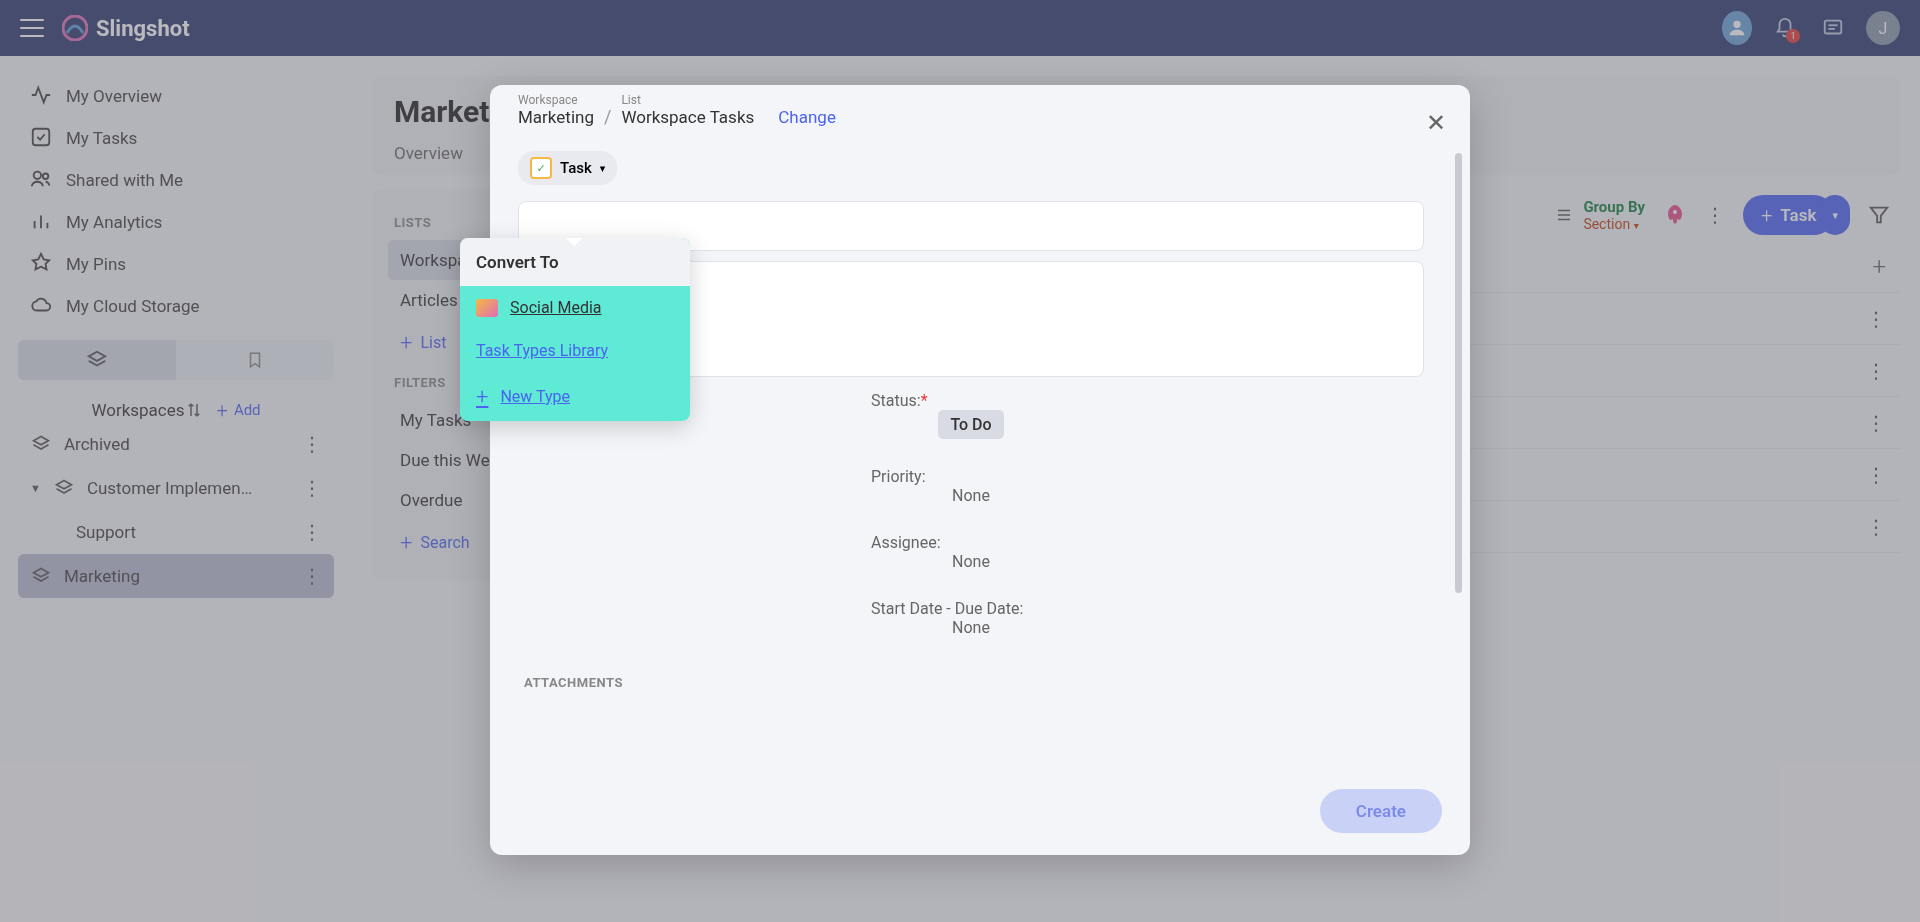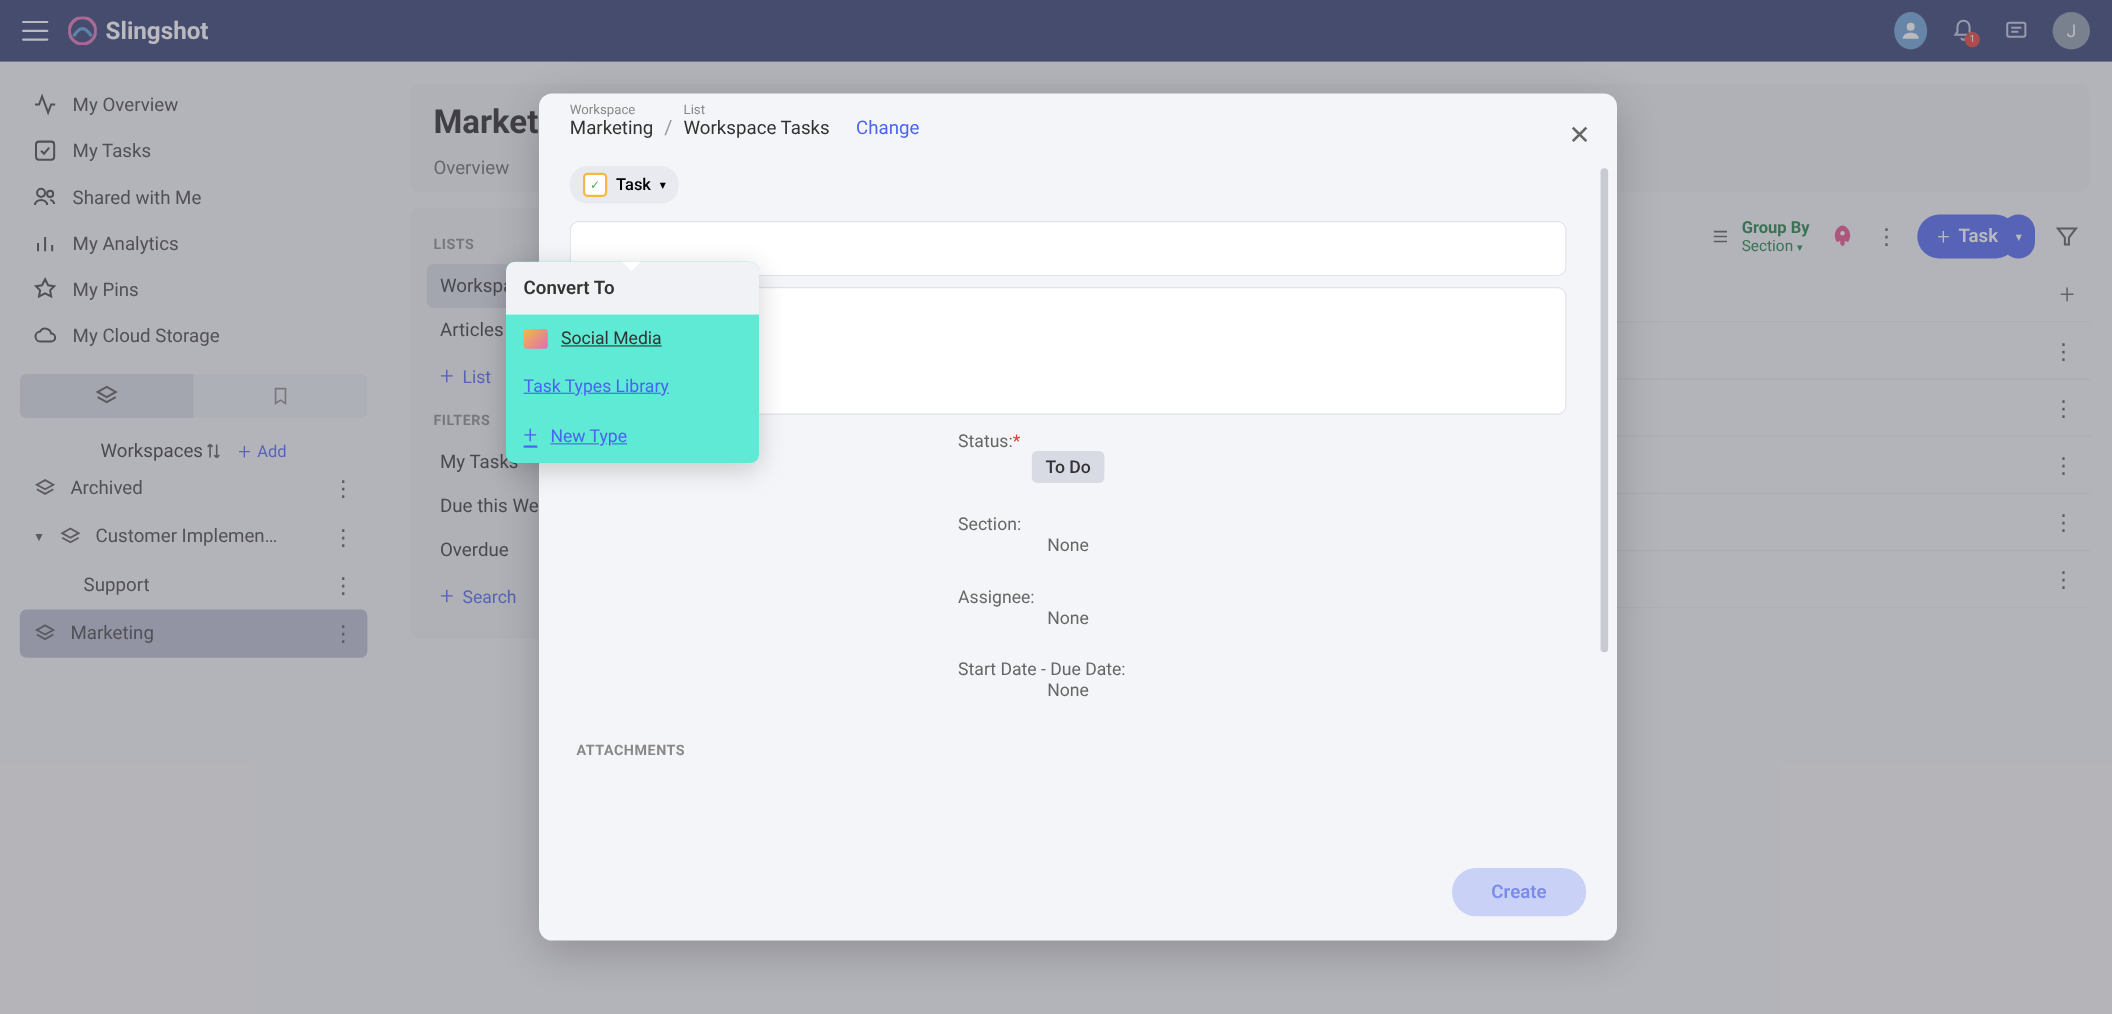--- a/index.html
+++ b/index.html
@@ -45,21 +45,21 @@
   .content-row { display: flex; gap: 18px; }
   .lists-panel { width: 296px; background: #eff0f3; border-radius: 10px; padding: 16px; }
   .panel-label { font-size: 13px; font-weight: 700; color: #888; letter-spacing: 0.5px; margin: 10px 6px; }
   .list-row { padding: 10px 12px; font-size: 17px; color: #333; border-radius: 6px; cursor: pointer; }
   .list-row.active { background: #d8dbe3; }
   .link-row { display: flex; align-items: center; gap: 8px; padding: 10px 12px; color: #4b63f0; font-size: 16px; cursor: pointer; }
   .tasks-panel { flex: 1; }
   .tasks-toolbar { display: flex; align-items: center; justify-content: flex-end; gap: 18px; padding: 6px 10px; }
   .groupby { display: flex; align-items: center; gap: 8px; }
   .groupby-label { font-size: 15px; font-weight: 700; color: #15803d; }
-  .groupby-sub { font-size: 14px; color: #15803d; }
+  .groupby-sub { font-size: 14px; color: #c2410c; }
   .task-btn { background: #4b63f0; color: #fff; border-radius: 20px; padding: 8px 18px; display: flex; align-items: center; gap: 8px; font-size: 17px; font-weight: 600; cursor: pointer; }
   .task-btn-split { background: #4b63f0; color: #fff; border-radius: 20px; padding: 8px 12px; display: flex; align-items: center; cursor: pointer; margin-left: -14px;}
   .task-row { height: 52px; border-bottom: 1px solid #e4e6ec; display: flex; align-items: center; justify-content: flex-end; padding: 0 14px; }
 
   
   .modal-overlay { position: absolute; inset: 0; background: rgba(100,100,110,0.45); z-index: 50; }
   .modal { position: absolute; left: 490px; top: 85px; width: 980px; height: 770px; background: #f4f5f8; border-radius: 12px; box-shadow: 0 10px 40px rgba(0,0,0,0.2); z-index: 60; padding: 8px 28px; }
   .modal-breadcrumb { display: flex; align-items: center; gap: 10px; font-size: 15px; }
   .bc-col { display: flex; flex-direction: column; }
   .bc-sub { font-size: 12px; color: #888; }
@@ -381,21 +381,21 @@
 
   <div class="modal-body">
     <input class="title-input" style="">
     <div class="desc-area"><span>Description</span></div>
 
     <div class="field-row">
       <div class="field-label"><span>Status:</span><span class="req">*</span></div>
       <span class="status-pill">To Do</span>
     </div>
     <div class="field-row">
-      <div class="field-label">Section:</div>
+      <div class="field-label">Priority:</div>
       <span>None</span>
     </div>
     <div class="field-row">
       <div class="field-label">Assignee:</div>
       <span>None</span>
     </div>
     <div class="field-row">
       <div class="field-label">Start Date - Due Date:</div>
       <span>None</span>
     </div>

